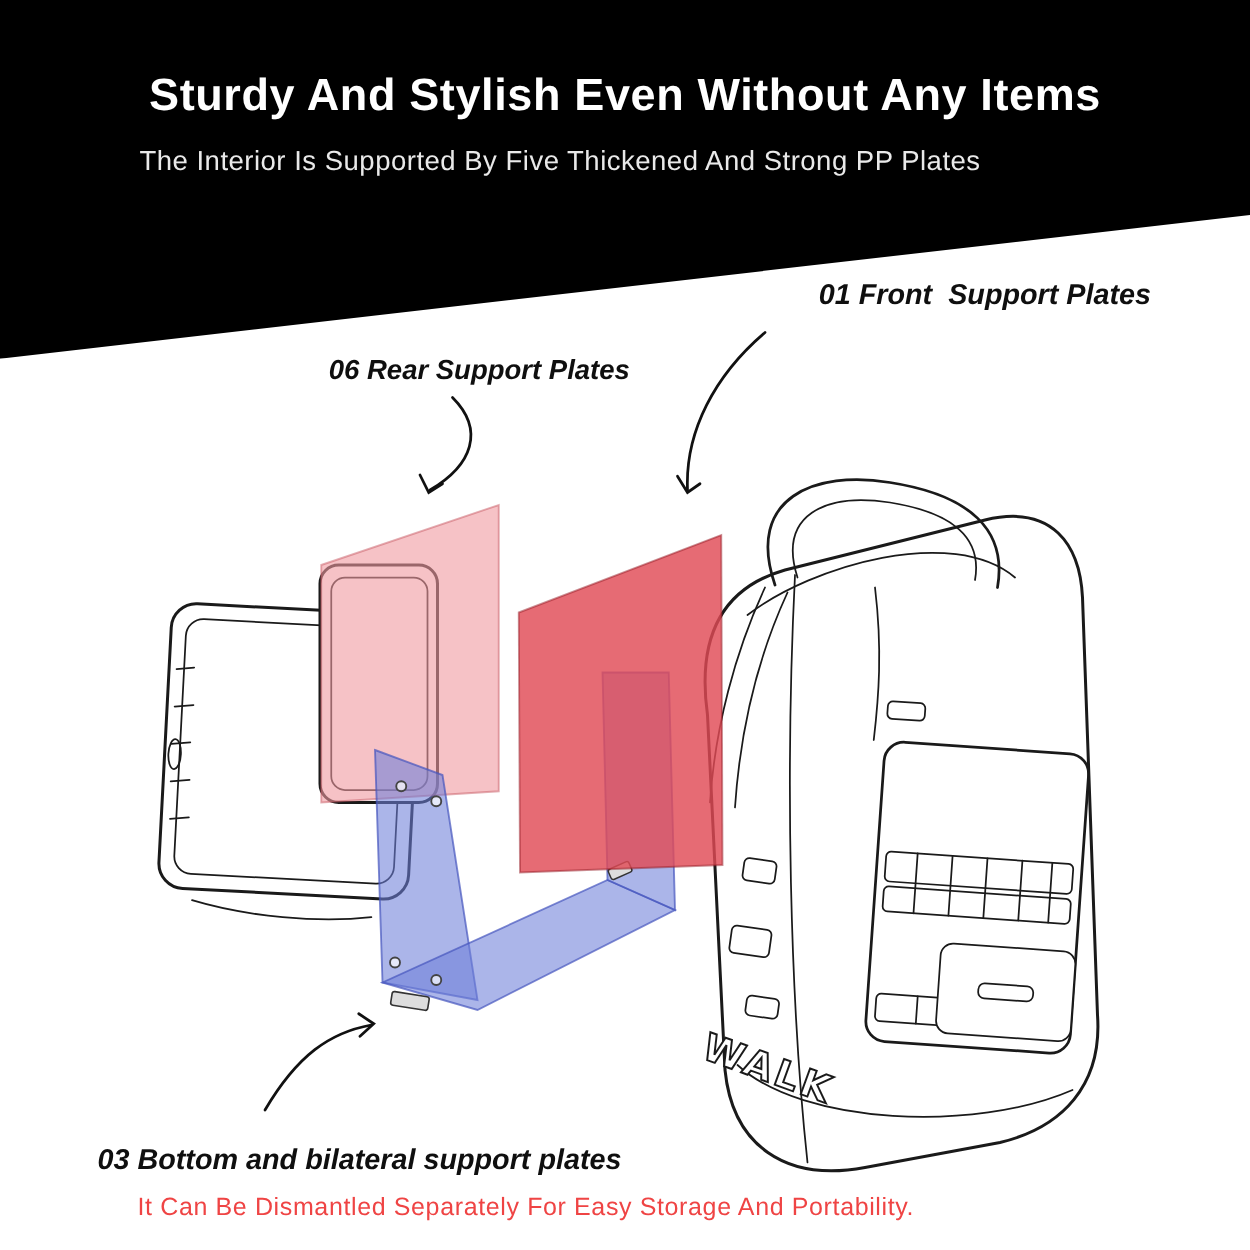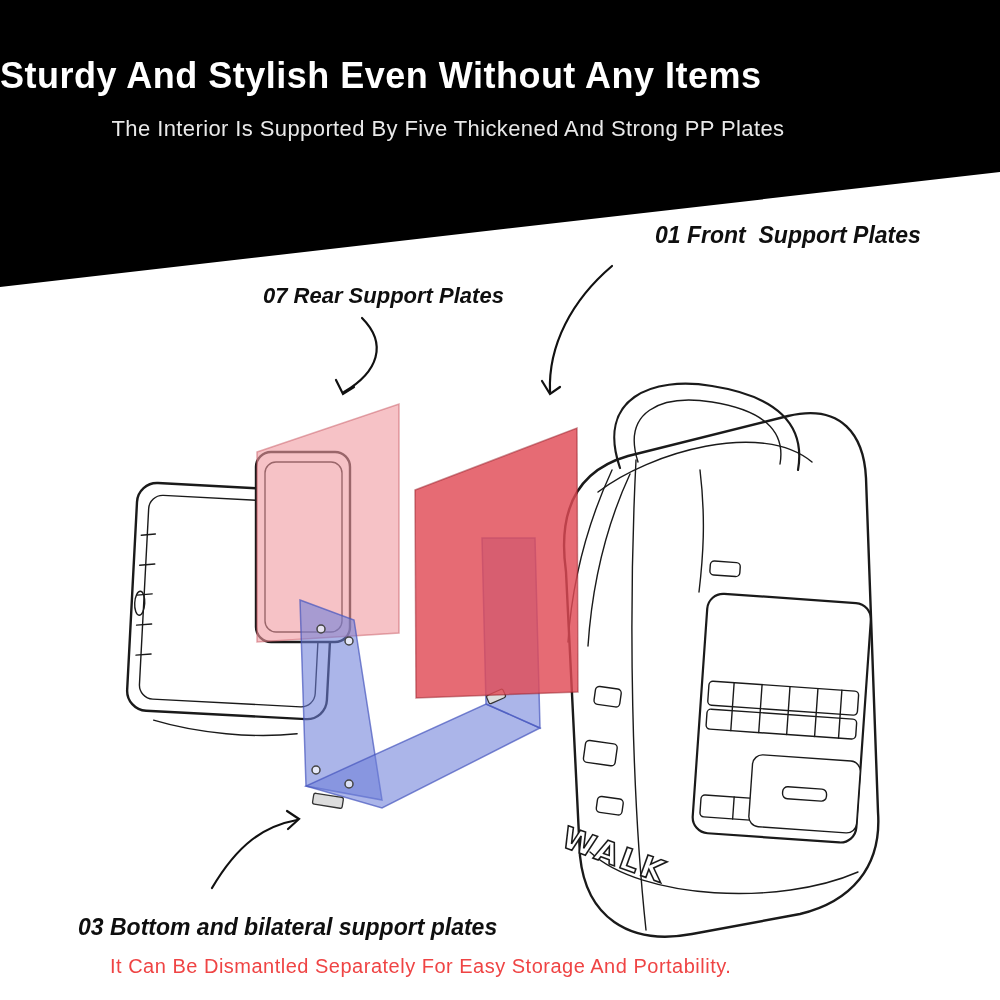--- a/index.html
+++ b/index.html
@@ -1,20 +1,20 @@
 <!DOCTYPE html>
 <html><head>
 <meta charset="utf-8">
 <style>
   html,body{margin:0;padding:0;background:#fff;}
   .page{position:relative;width:1000px;height:1000px;background:#ffffff;overflow:hidden;
         font-family:"Liberation Sans",sans-serif;}
   .header-band{position:absolute;top:0;left:0;width:1000px;height:290px;background:#000000;
         clip-path:polygon(0 0,100% 0,100% 172px,0 287px);}
-  .page-title{position:absolute;top:55px;left:0;width:1000px;text-align:left;
+  .page-title{position:absolute;top:55px;left:0;width:1000px;text-align:center;
         color:#ffffff;font-size:36px;font-weight:700;letter-spacing:0.5px;margin:0;}
   .page-subtitle{position:absolute;top:116px;left:0;width:896px;text-align:center;
         color:#e9e9e9;font-size:22px;font-weight:400;letter-spacing:0.4px;margin:0;}
   .plate-label{position:absolute;font-weight:700;font-style:italic;color:#0f0f0f;white-space:pre;}
   .label-front{left:655px;top:222px;font-size:23px;}
   .label-rear{left:263px;top:283px;font-size:22px;}
   .label-bottom{left:78px;top:914px;font-size:23px;font-style:italic;}
   .caption-text{position:absolute;left:110px;top:955px;font-size:20px;color:#ef4444;
         letter-spacing:0.5px;}
   .illustration{position:absolute;top:0;left:0;width:1000px;height:1000px;}
@@ -98,17 +98,17 @@
       <path class="arrow" d="M362,318 C388,344 378,372 344,392"></path>
       <path class="arrow" d="M336,380 L343,394 L354,387"></path>
       <path class="arrow" d="M612,266 C572,300 548,345 550,392"></path>
       <path class="arrow" d="M542,381 L550,394 L560,387"></path>
       <path class="arrow" d="M212,888 C238,844 264,826 297,820"></path>
       <path class="arrow" d="M287,811 L299,819 L288,829"></path>
     </g>
   </svg>
 
   <div class="plate-label label-front">01 Front  Support Plates</div>
-  <div class="plate-label label-rear">07 Rear Support Plates</div>
+  <div class="plate-label label-rear">06 Rear Support Plates</div>
   <div class="plate-label label-bottom">03 Bottom and bilateral support plates</div>
   <div class="caption-text">It Can Be Dismantled Separately For Easy Storage And Portability.</div>
 
 </div>
 
 </body></html>

